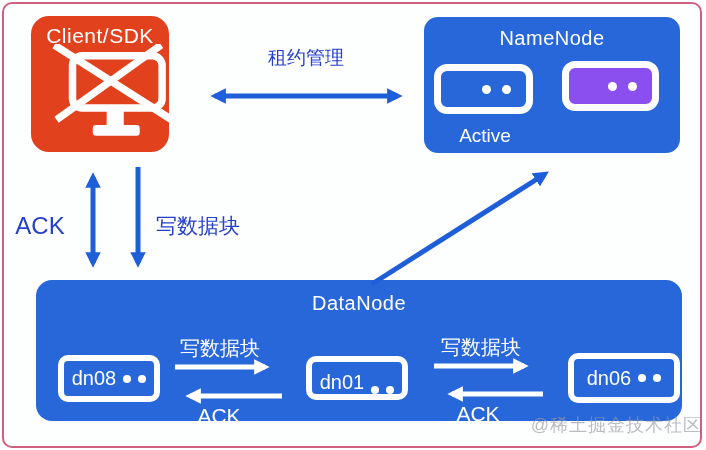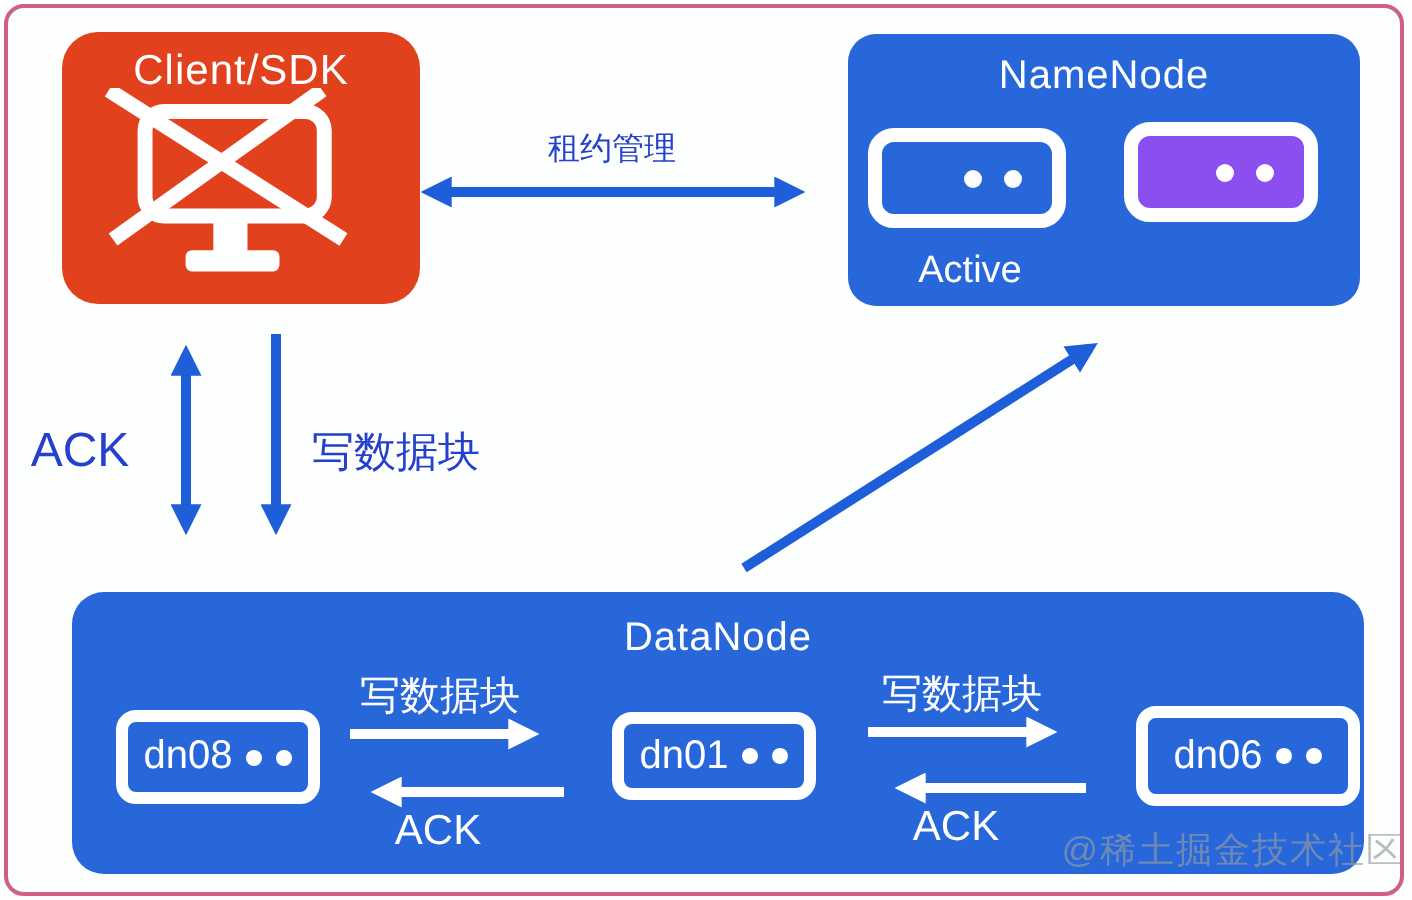--- a/index.html
+++ b/index.html
@@ -23,21 +23,21 @@
     border-radius:10px;pointer-events:none;z-index:5;
   }
   .arrows{position:absolute;left:0;top:0;width:706px;height:450px;z-index:2;pointer-events:none;}
   .ln-blue{stroke:var(--arrow-blue);stroke-width:5;fill:none;}
   .ln-white{stroke:#FFFFFF;stroke-width:5;fill:none;}
   .mk-blue{fill:var(--arrow-blue);}
   .mk-white{fill:#FFFFFF;}
 
   .box{position:absolute;z-index:1;}
   .client-box{
-    left:31px;top:16px;width:179px;height:136px;border-radius:18px;
+    left:31px;top:16px;width:138px;height:136px;border-radius:18px;
     background:var(--client-orange);
   }
   .client-title{
     position:absolute;top:8px;left:0;width:100%;text-align:center;
     color:#fff;font-size:21px;font-weight:500;letter-spacing:0.5px;
   }
   .monitor-svg{position:absolute;left:17px;top:28px;}
 
   .namenode-box{
     left:424px;top:17px;width:256px;height:136px;border-radius:14px;
@@ -56,43 +56,43 @@
   .server.standby{left:138px;top:44px;width:97px;height:50px;background:var(--standby-purple);}
   .dot{width:9px;height:9px;border-radius:50%;background:#fff;flex:0 0 auto;}
   .nn-label{
     position:absolute;color:#ffffff;font-size:19px;font-weight:500;
     transform:translateX(-50%);
   }
   .nn-label.active-label{left:61px;top:108px;}
   .nn-label.standby-label{left:192px;top:106px;}
 
   .datanode-box{
-    left:36px;top:296px;width:646px;height:141px;border-radius:16px;
+    left:36px;top:280px;width:646px;height:141px;border-radius:16px;
     background:var(--node-blue);
     padding-left:13px;
   }
   .dn-title{
     position:absolute;top:12px;left:0;width:100%;text-align:center;
     color:#fff;font-size:20px;font-weight:500;letter-spacing:0.5px;
   }
   .dn-node{
     position:absolute;z-index:3;border:6px solid #fff;border-radius:10px;
     background:var(--node-blue);display:flex;align-items:center;justify-content:center;
     gap:7px;color:#fff;font-size:20px;
   }
   .dn-node .dot{width:8px;height:8px;}
   .dn-node.dn08{left:58px;top:355px;width:102px;height:47px;}
-  .dn-node.dn01{left:306px;top:356px;width:102px;height:44px;}
+  .dn-node.dn01{left:306px;top:356px;width:102px;height:44px;align-items:flex-end;}
   .dn-node.dn06{left:568px;top:353px;width:112px;height:50px;}
 
   .edge-label{
     position:absolute;z-index:3;transform:translate(-50%,-50%);
     white-space:nowrap;color:var(--label-blue);font-weight:500;
   }
-  .lbl-lease{left:306px;top:75px;font-size:16px;}
+  .lbl-lease{left:306px;top:58px;font-size:19px;}
   .lbl-ack{left:40px;top:226px;font-size:24px;}
   .lbl-write{left:198px;top:226px;font-size:21px;}
   .lbl-white{color:#fff;}
   .lbl-p1w{left:220px;top:348px;font-size:20px;}
   .lbl-p1a{left:219px;top:416px;font-size:21px;}
   .lbl-p2w{left:481px;top:347px;font-size:20px;}
   .lbl-p2a{left:478px;top:414px;font-size:21px;}
 
   .watermark{
     position:absolute;z-index:4;right:4px;top:413px;

